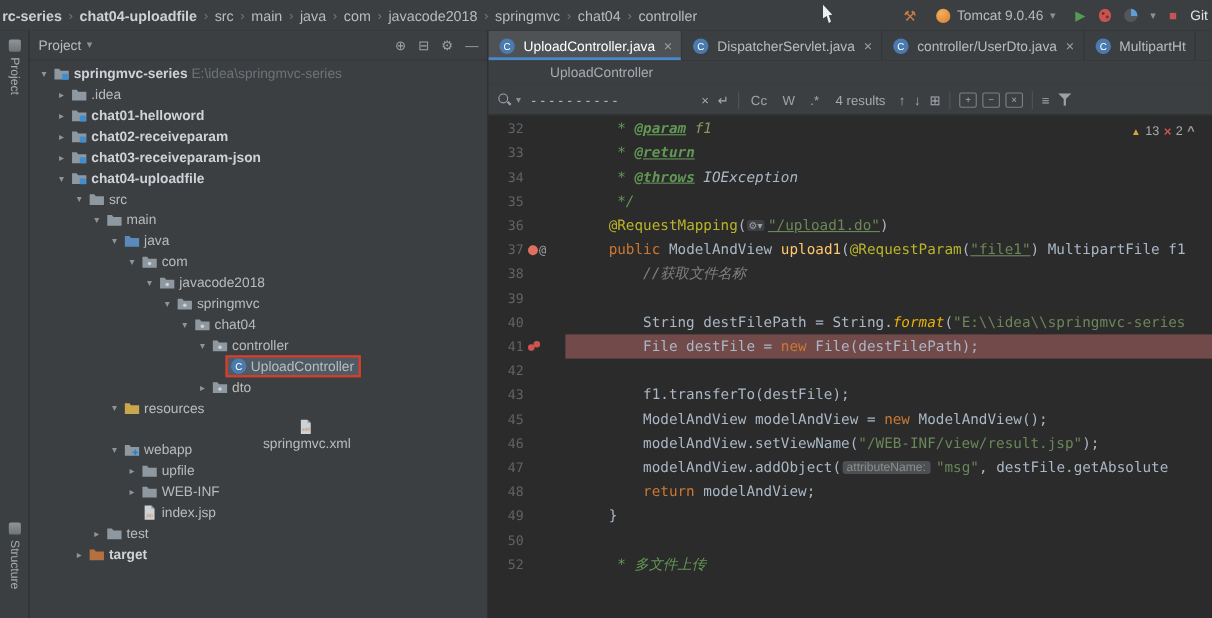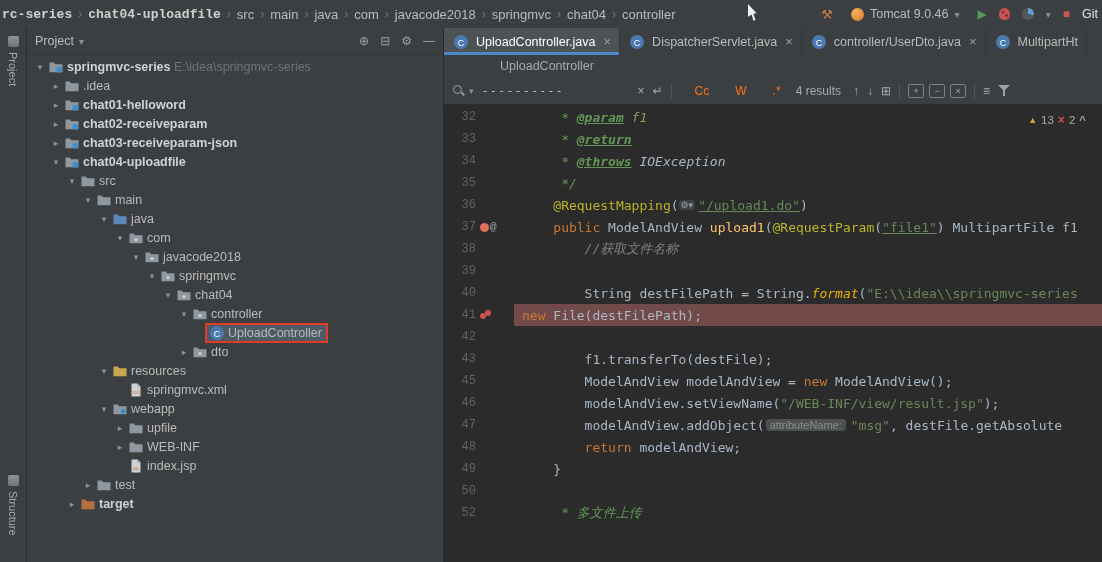--- a/index.html
+++ b/index.html
@@ -2,21 +2,21 @@
 <html><head>
 <meta charset="utf-8">
 <style>
   html,body{margin:0;padding:0;width:1102px;height:562px;overflow:hidden;background:#2b2b2b;
     font-family:"Liberation Sans",sans-serif;-webkit-font-smoothing:antialiased;}
   
   .topbar{position:absolute;left:0;top:0;width:1102px;height:28px;background:#3c3f41;
     border-bottom:1px solid #2a2c2e;display:flex;align-items:center;}
   .crumbs{display:flex;align-items:center;height:100%;white-space:nowrap;overflow:hidden;color:#bbbbbb;font-size:13px;}
   .crumb{padding:0 2px;cursor:default;}
-  .crumb.bold{font-weight:bold;color:#d0d0d0;font-family:Liberation Mono, monospace;}
+  .crumb.bold{font-weight:bold;color:#d0d0d0;}
   .crumb-sep{color:#787878;padding:0 4px;font-size:12px;}
   .toolbar-right{margin-left:auto;display:flex;align-items:center;gap:12px;padding-right:4px;height:100%;}
   .tb-ic{font-size:13px;color:#afb1b3;cursor:pointer;}
   .tb-ic.hammer{color:#c77d48;}
   .tb-ic.play{color:#599957;font-size:12px;}
   .tb-ic.stop{color:#c75450;font-size:12px;}
   .runconfig{display:flex;align-items:center;gap:6px;color:#bbbbbb;font-size:12.5px;cursor:pointer;
     padding:2px 6px;border-radius:3px;}
   .tomcat-ic{width:13px;height:13px;border-radius:50%;background:radial-gradient(circle at 35% 30%,#f2b05c,#d97c2b);}
   .caret{color:#8c8f93;font-size:10px;}
@@ -60,32 +60,32 @@
     display:flex;align-items:center;color:#a7abb0;font-size:12.5px;padding-left:56px;}
   .searchbar{position:absolute;left:0;top:49px;right:0;height:27px;background:#3c3f41;border-bottom:1px solid #2a2c2e;
     display:flex;align-items:center;gap:8px;padding:0 8px;color:#a7abb0;font-size:12px;}
   .mag{position:relative;width:13px;height:13px;flex:none;cursor:pointer;}
   .mag::before{content:"";position:absolute;left:1px;top:1px;width:7px;height:7px;border:1.5px solid #9da0a6;border-radius:50%;}
   .mag::after{content:"";position:absolute;left:9px;top:9px;width:4px;height:1.5px;background:#9da0a6;transform:rotate(45deg);}
   .sb-caret{font-size:9px;color:#8c8f93;margin-left:-4px;cursor:pointer;}
   .sb-query{min-width:148px;color:#bbbbbb;letter-spacing:1px;font-family:"DejaVu Sans Mono",monospace;cursor:text;}
   .sb-btn{cursor:pointer;color:#a7abb0;}
   .sb-sep{width:1px;height:16px;background:#515558;}
-  .sb-toggle{cursor:pointer;color:#f97316;padding:1px 3px;margin-left:12px;}
+  .sb-toggle{cursor:pointer;color:#a3a3a3;padding:1px 3px;}
   .sb-results{color:#a7abb0;padding:0 4px;}
   .sqbtn{width:14px;height:12px;border:1px solid #7d8185;border-radius:2px;display:inline-flex;align-items:center;
     justify-content:center;font-size:9px;color:#a7abb0;cursor:pointer;}
   .funnel{position:relative;width:12px;height:13px;cursor:pointer;}
   .funnel::before{content:"";position:absolute;left:0;top:1px;border-left:6px solid transparent;border-right:6px solid transparent;border-top:6px solid #9da0a6;}
   .funnel::after{content:"";position:absolute;left:5px;top:6px;width:2px;height:6px;background:#9da0a6;}
   
   .code{position:absolute;left:0;top:76px;right:0;bottom:0;overflow:hidden;
     font-family:"DejaVu Sans Mono",monospace;font-size:13px;padding-top:2px;}
   .cline{height:22px;display:flex;align-items:center;}
-  .gut{width:64px;flex:none;display:flex;align-items:center;height:100%;padding-left:6px;cursor:pointer;font-family:Liberation Mono, monospace;}
+  .gut{width:64px;flex:none;display:flex;align-items:center;height:100%;padding-left:6px;cursor:pointer;}
   .gnum{width:26px;text-align:right;color:#606366;font-size:12px;flex:none;}
   .gicons{width:30px;display:flex;align-items:center;margin-left:4px;gap:1px;flex:none;}
   .gi-dot{width:9px;height:9px;border-radius:50%;background:#e0705f;display:inline-block;}
   .gi-at{color:#9da0a6;font-size:11px;}
   .gi-cherry{position:relative;width:12px;height:12px;display:inline-block;}
   .gi-cherry::before,.gi-cherry::after{content:"";position:absolute;width:6px;height:6px;border-radius:50%;background:#cf5353;}
   .gi-cherry::before{left:0;top:4px;}
   .gi-cherry::after{left:5px;top:1px;}
   .ctext{flex:1;white-space:pre;padding-left:8px;height:100%;display:flex;align-items:center;overflow:hidden;}
   .ctext.hl{background:rgba(235,125,125,0.38);}
@@ -338,21 +338,21 @@
       </div>
       <div class="trow" style="padding-left: 70px;">
         <span class="chev">▾</span>
         <span class="ticon">
           <svg width="16" height="16" viewBox="0 0 16 16">
             <path d="M1.5 3.5h4.2l1.4 1.8h7.4v8H1.5z" fill="#c9a74d"></path>
           </svg>
         </span>
         <span class="tlabel">resources</span>
       </div>
-      <div class="trow" style="padding-left: 86px;">
+      <div class="trow" style="padding-left: 86px; flex-direction: column;">
         <span class="chev"></span>
         <span class="ticon">
           <svg width="16" height="16" viewBox="0 0 16 16">
             <path d="M3.5 1.5h6l3 3v10h-9z" fill="#cdd2d6"></path>
             <path d="M9.5 1.5v3h3z" fill="#9aa0a6"></path>
             <text x="8" y="12" font-size="4.5" text-anchor="middle" fill="#d77c3c" font-family="Liberation Sans, sans-serif">xml</text>
           </svg>
         </span>
         <span class="tlabel">springmvc.xml</span>
       </div>
@@ -560,21 +560,21 @@
           </div>
           <div class="ctext"><span class="tk-plain">        String destFilePath = String.</span><span class="tk-static">format</span><span class="tk-plain">(</span><span class="tk-str">"E:\\idea\\springmvc-series</span></div>
         </div>
         <div class="cline">
           <div class="gut">
             <span class="gnum">41</span>
             <span class="gicons">
               <span class="gi-cherry"></span>
             </span>
           </div>
-          <div class="ctext hl"><span class="tk-kw">new</span><span class="tk-plain"> File(destFilePath);</span></div>
+          <div class="ctext hl"><span class="tk-plain">        File destFile = </span><span class="tk-kw">new</span><span class="tk-plain"> File(destFilePath);</span></div>
         </div>
         <div class="cline">
           <div class="gut">
             <span class="gnum">42</span>
             <span class="gicons"></span>
           </div>
         </div>
         <div class="cline">
           <div class="gut">
             <span class="gnum">43</span>

